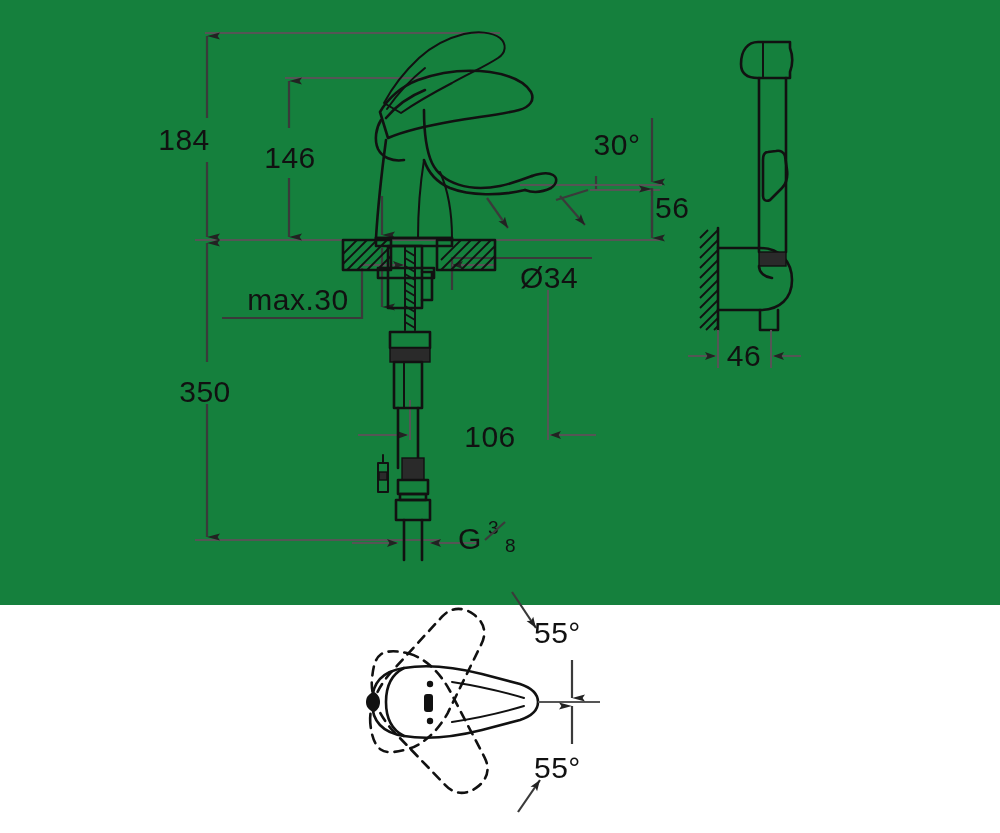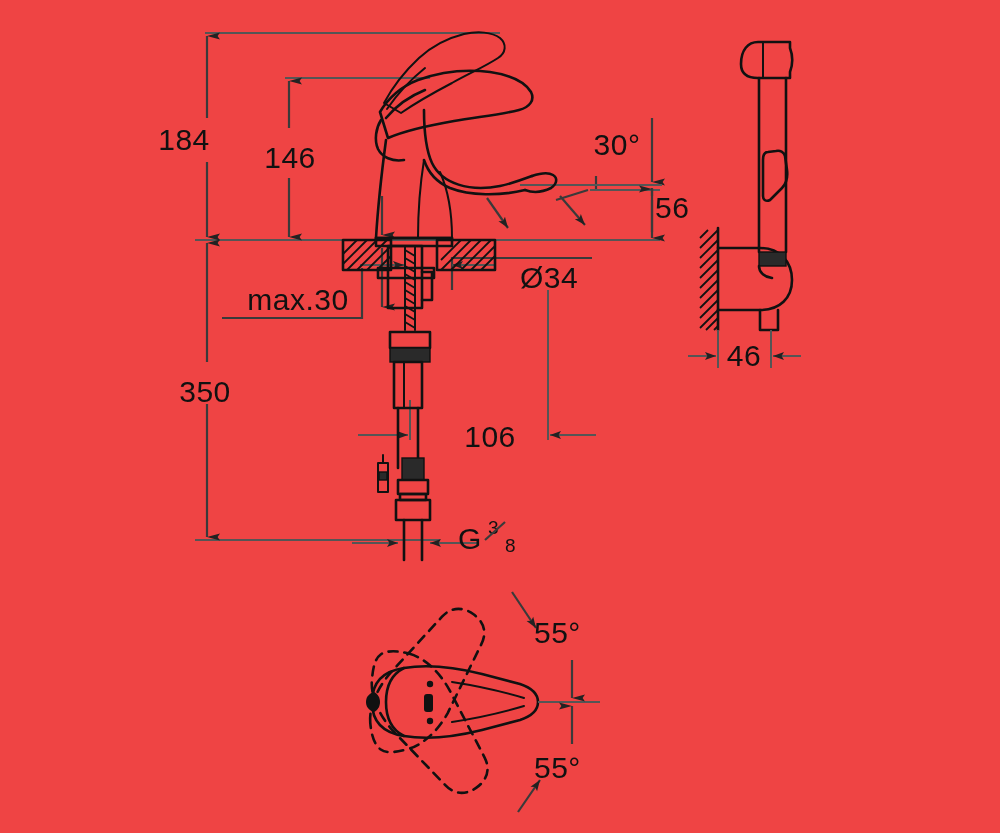--- a/index.html
+++ b/index.html
@@ -11,22 +11,22 @@
   body {
     width: 1000px;
     height: 833px;
     overflow: hidden;
     font-family: "Liberation Sans", sans-serif;
     color: #1a1a1a;
   }
   #drawing-root {
     position: relative;
     width: 1000px;
-    height: 833px;
-    background: #ef4444;
+    height: 605px;
+    background: #15803d;
   }
   svg#tech-svg {
     position: absolute;
     left: 0;
     top: 0;
     width: 1000px;
     height: 833px;
     display: block;
   }
   .dim-text {

